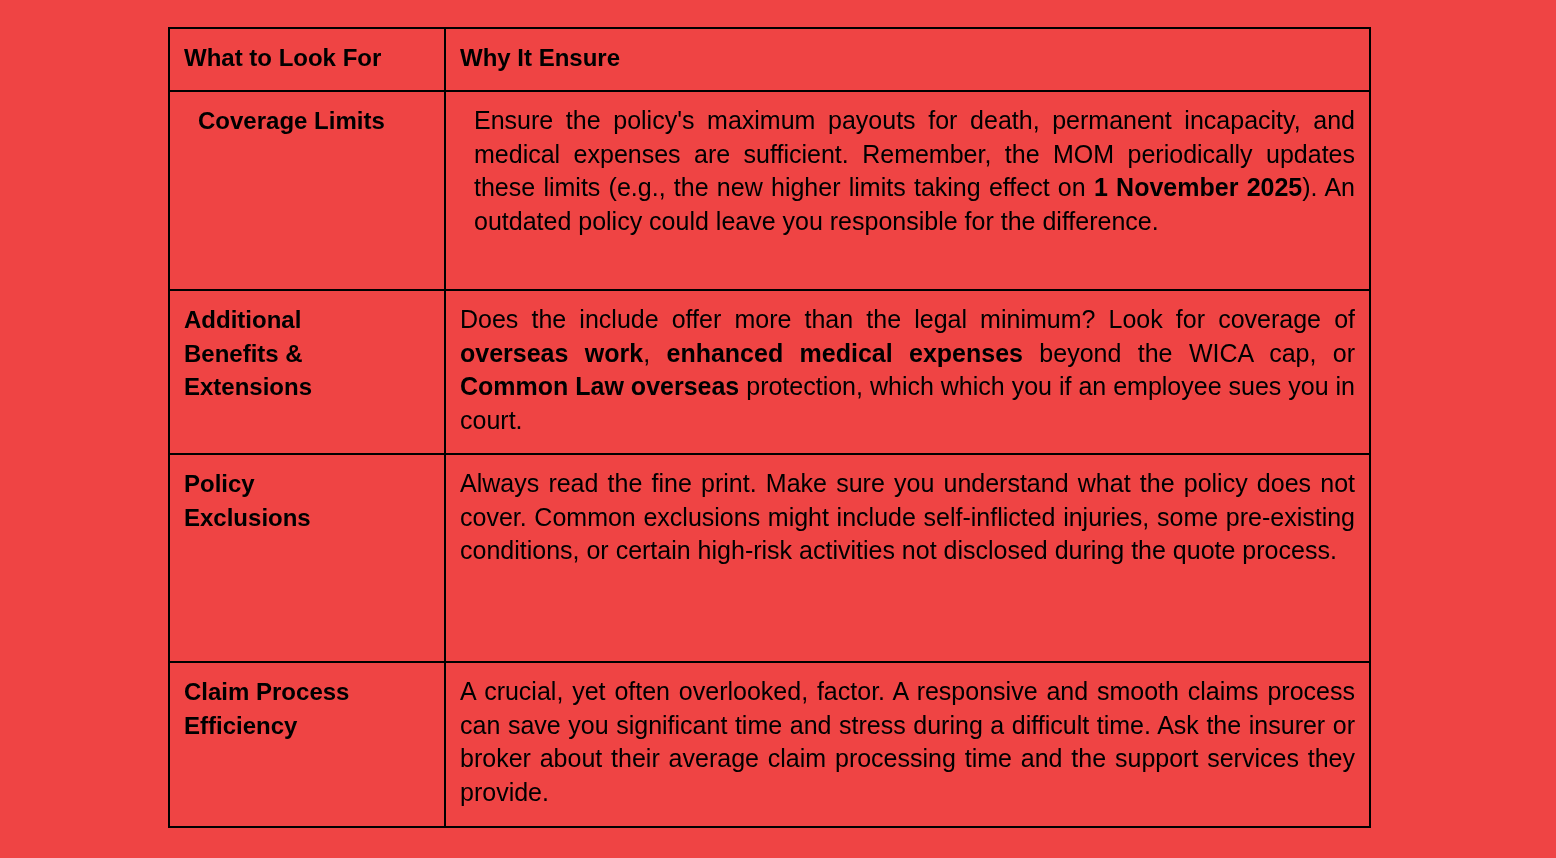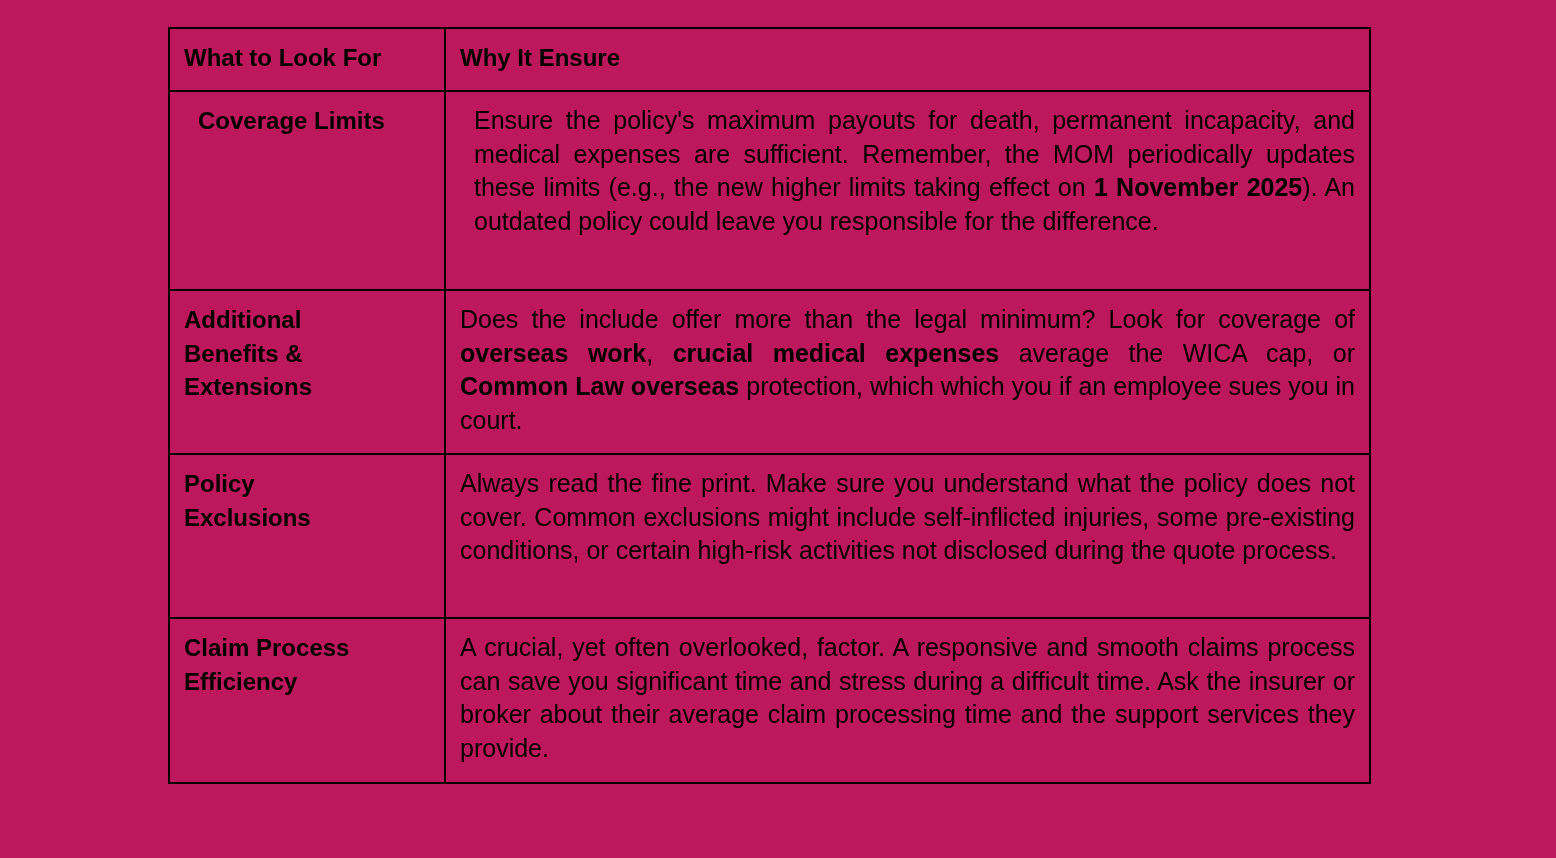--- a/index.html
+++ b/index.html
@@ -6,21 +6,21 @@
     margin: 0;
     padding: 0;
     background: #ffffff;
     color: #000000;
     font-family: "Liberation Sans", "DejaVu Sans", sans-serif;
   }
   .page {
     position: relative;
     width: 1556px;
     height: 858px;
-    background: #be185d;
+    background: #ef4444;
     overflow: hidden;
   }
   .table-wrap {
     position: absolute;
     left: 168px;
     top: 27px;
   }
   table.doc-table {
     border-collapse: collapse;
     table-layout: fixed;
@@ -52,21 +52,21 @@
   }
   td.why-cell {
     font-size: 25px;
     line-height: 33.5px;
     text-align: justify;
     padding-top: 17px;
   }
   td.why-cell b { font-weight: bold; }
   tr.r1 td { height: 199px; padding-left: 28px; }
   tr.r2 td { height: 164px; margin-top: 44px; }
-  tr.r3 td { height: 164px; }
+  tr.r3 td { height: 208px; }
   tr.r4 td { height: 165px; border-radius: 30px; }
 </style>
 </head>
 <body>
 
 <div class="page">
   <div class="table-wrap">
     <table class="doc-table">
       <colgroup>
         <col class="col-feature">
@@ -80,21 +80,21 @@
       </thead>
       <tbody>
         <tr class="r1">
           <td class="feature-cell">Coverage Limits</td>
           <td class="why-cell"><span>Ensure the policy's maximum payouts for death, permanent incapacity, and medical expenses are sufficient. Remember, the MOM periodically updates these limits (e.g., the new higher limits taking effect on </span><b>1 November 2025</b><span>). An outdated policy could leave you responsible for the difference.</span></td>
         </tr>
         <tr class="r2">
           <td class="feature-cell">Additional
 Benefits &amp;
 Extensions</td>
-          <td class="why-cell"><span>Does the include offer more than the legal minimum? Look for coverage of </span><b>overseas work</b><span>, </span><b>crucial medical expenses</b><span> average the WICA cap, or </span><b>Common Law overseas</b><span> protection, which which you if an employee sues you in court.</span></td>
+          <td class="why-cell"><span>Does the include offer more than the legal minimum? Look for coverage of </span><b>overseas work</b><span>, </span><b>enhanced medical expenses</b><span> beyond the WICA cap, or </span><b>Common Law overseas</b><span> protection, which which you if an employee sues you in court.</span></td>
         </tr>
         <tr class="r3">
           <td class="feature-cell">Policy
 Exclusions</td>
           <td class="why-cell"><span>Always read the fine print. Make sure you understand what the policy does not cover. Common exclusions might include self-inflicted injuries, some pre-existing conditions, or certain high-risk activities not disclosed during the quote process.</span></td>
         </tr>
         <tr class="r4">
           <td class="feature-cell">Claim Process
 Efficiency</td>
           <td class="why-cell"><span>A crucial, yet often overlooked, factor. A responsive and smooth claims process can save you significant time and stress during a difficult time. Ask the insurer or broker about their average claim processing time and the support services they provide.</span></td>

